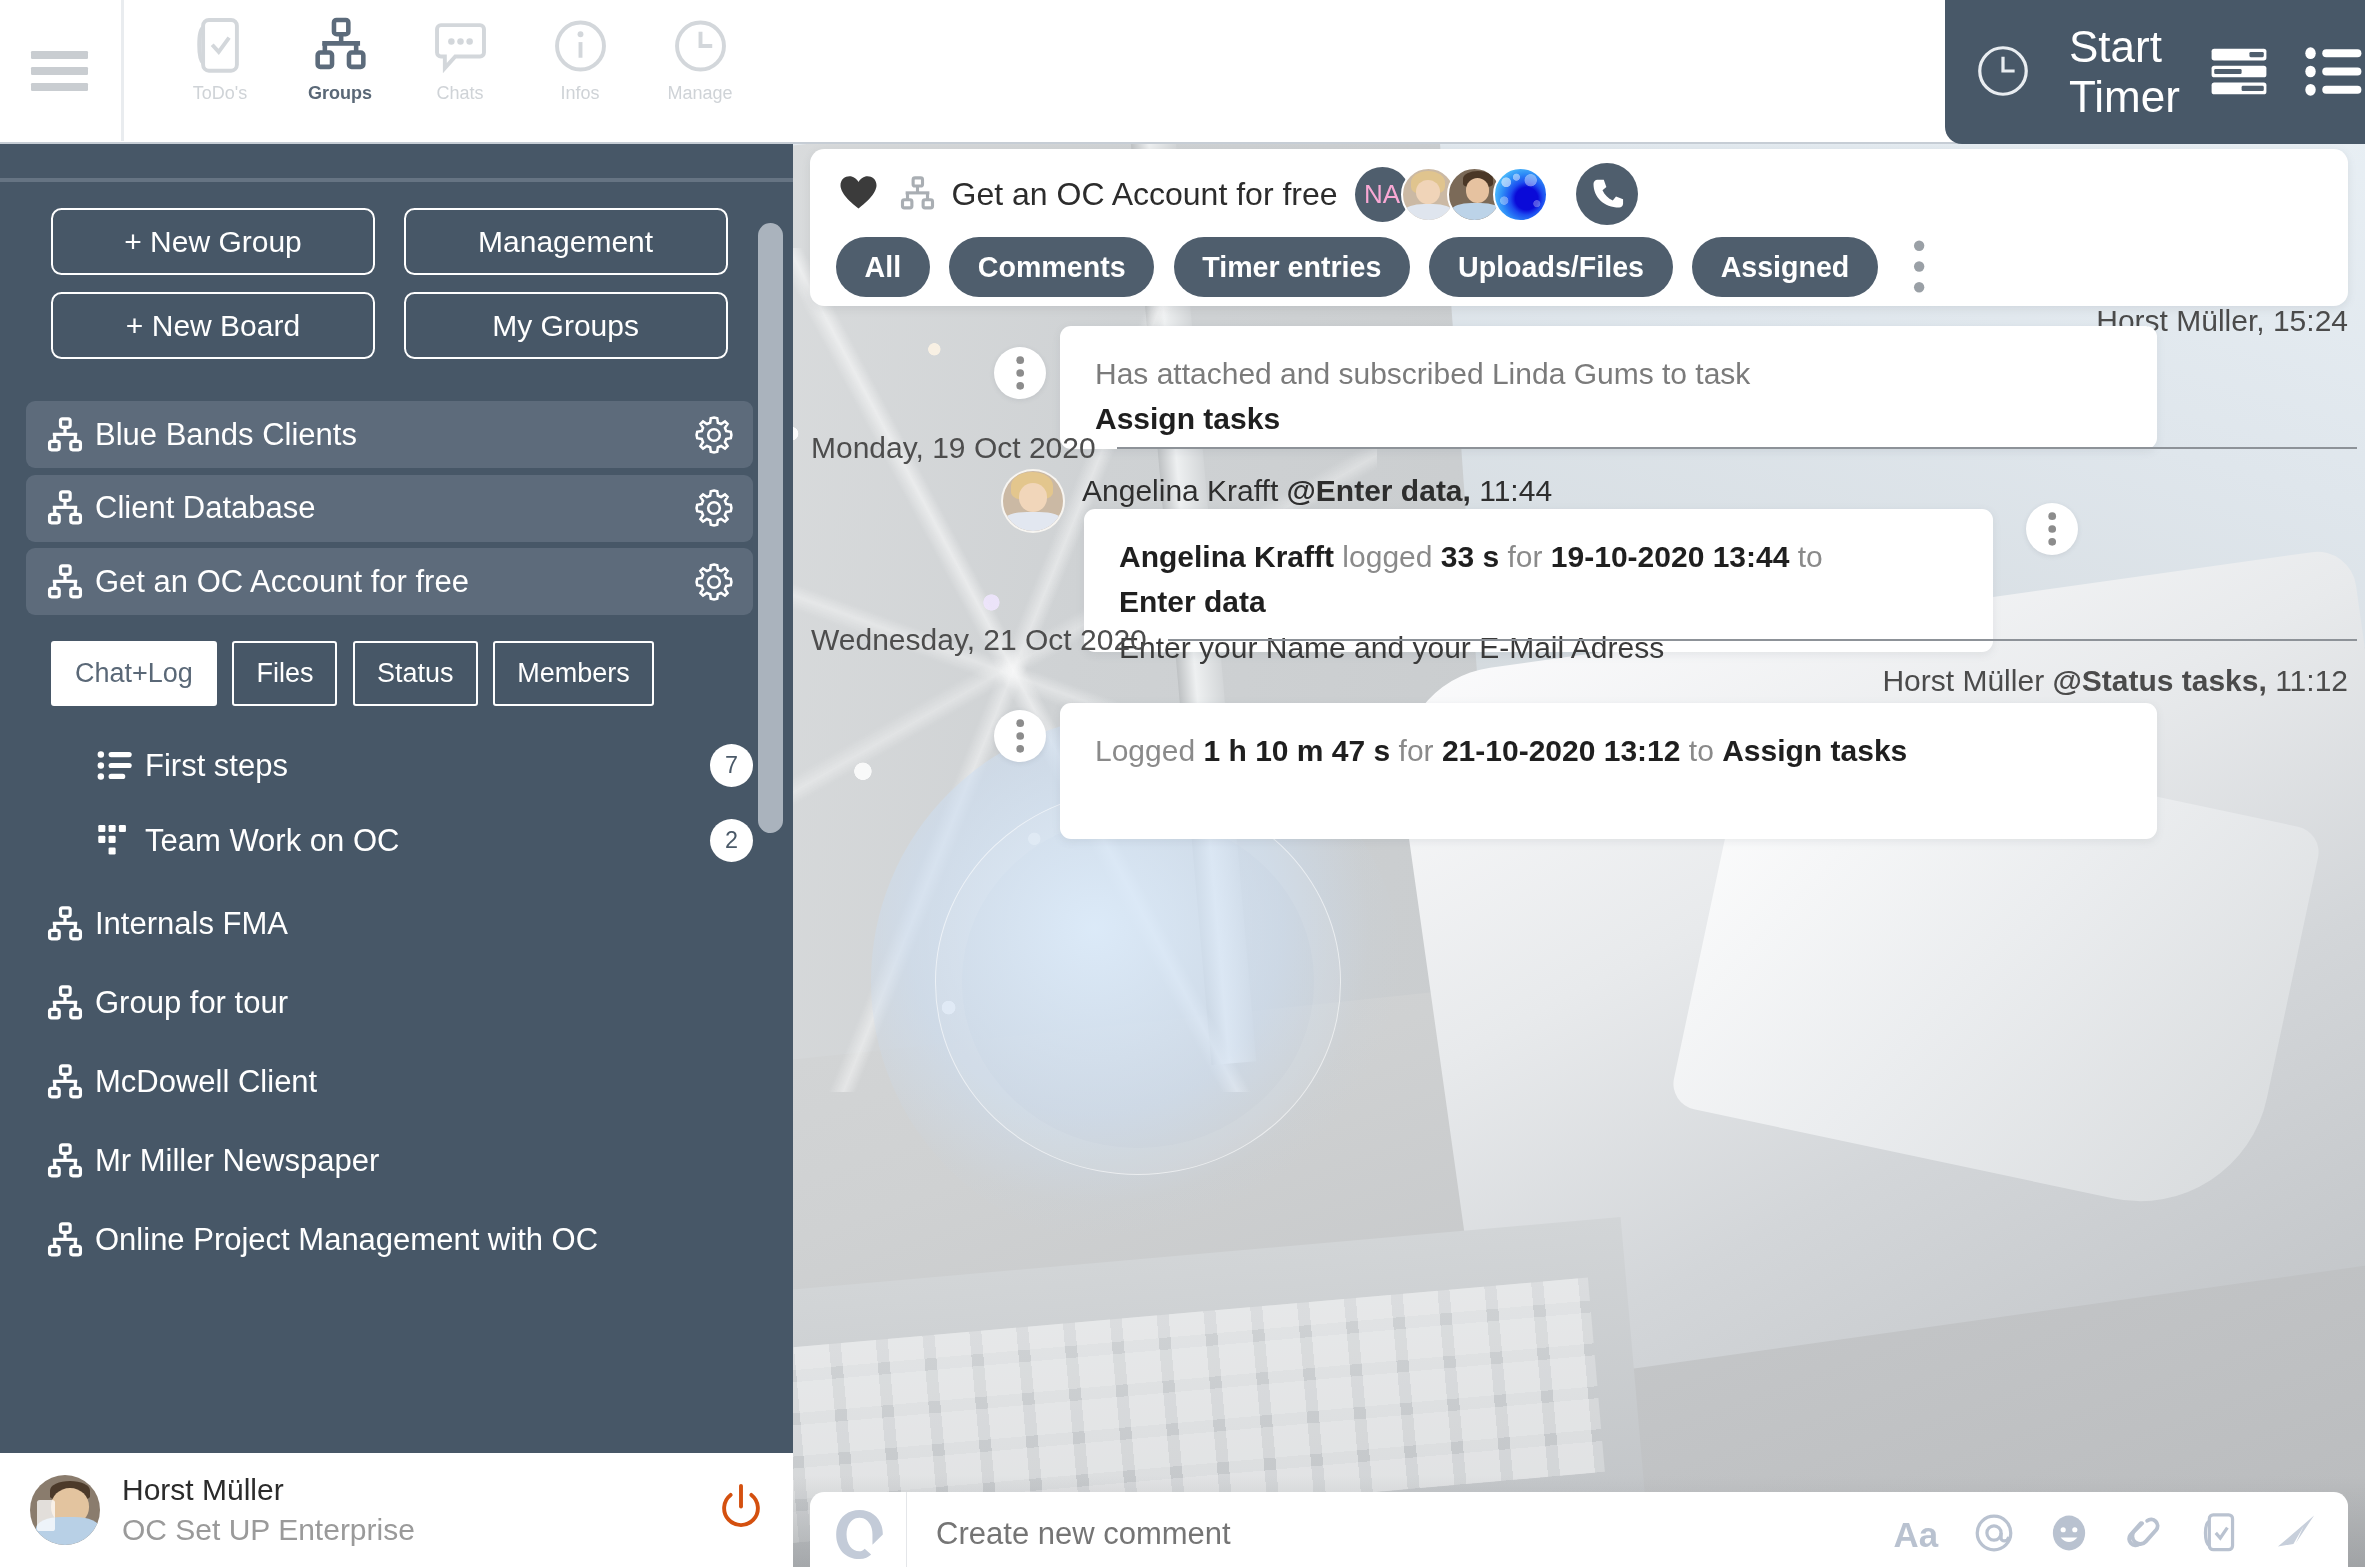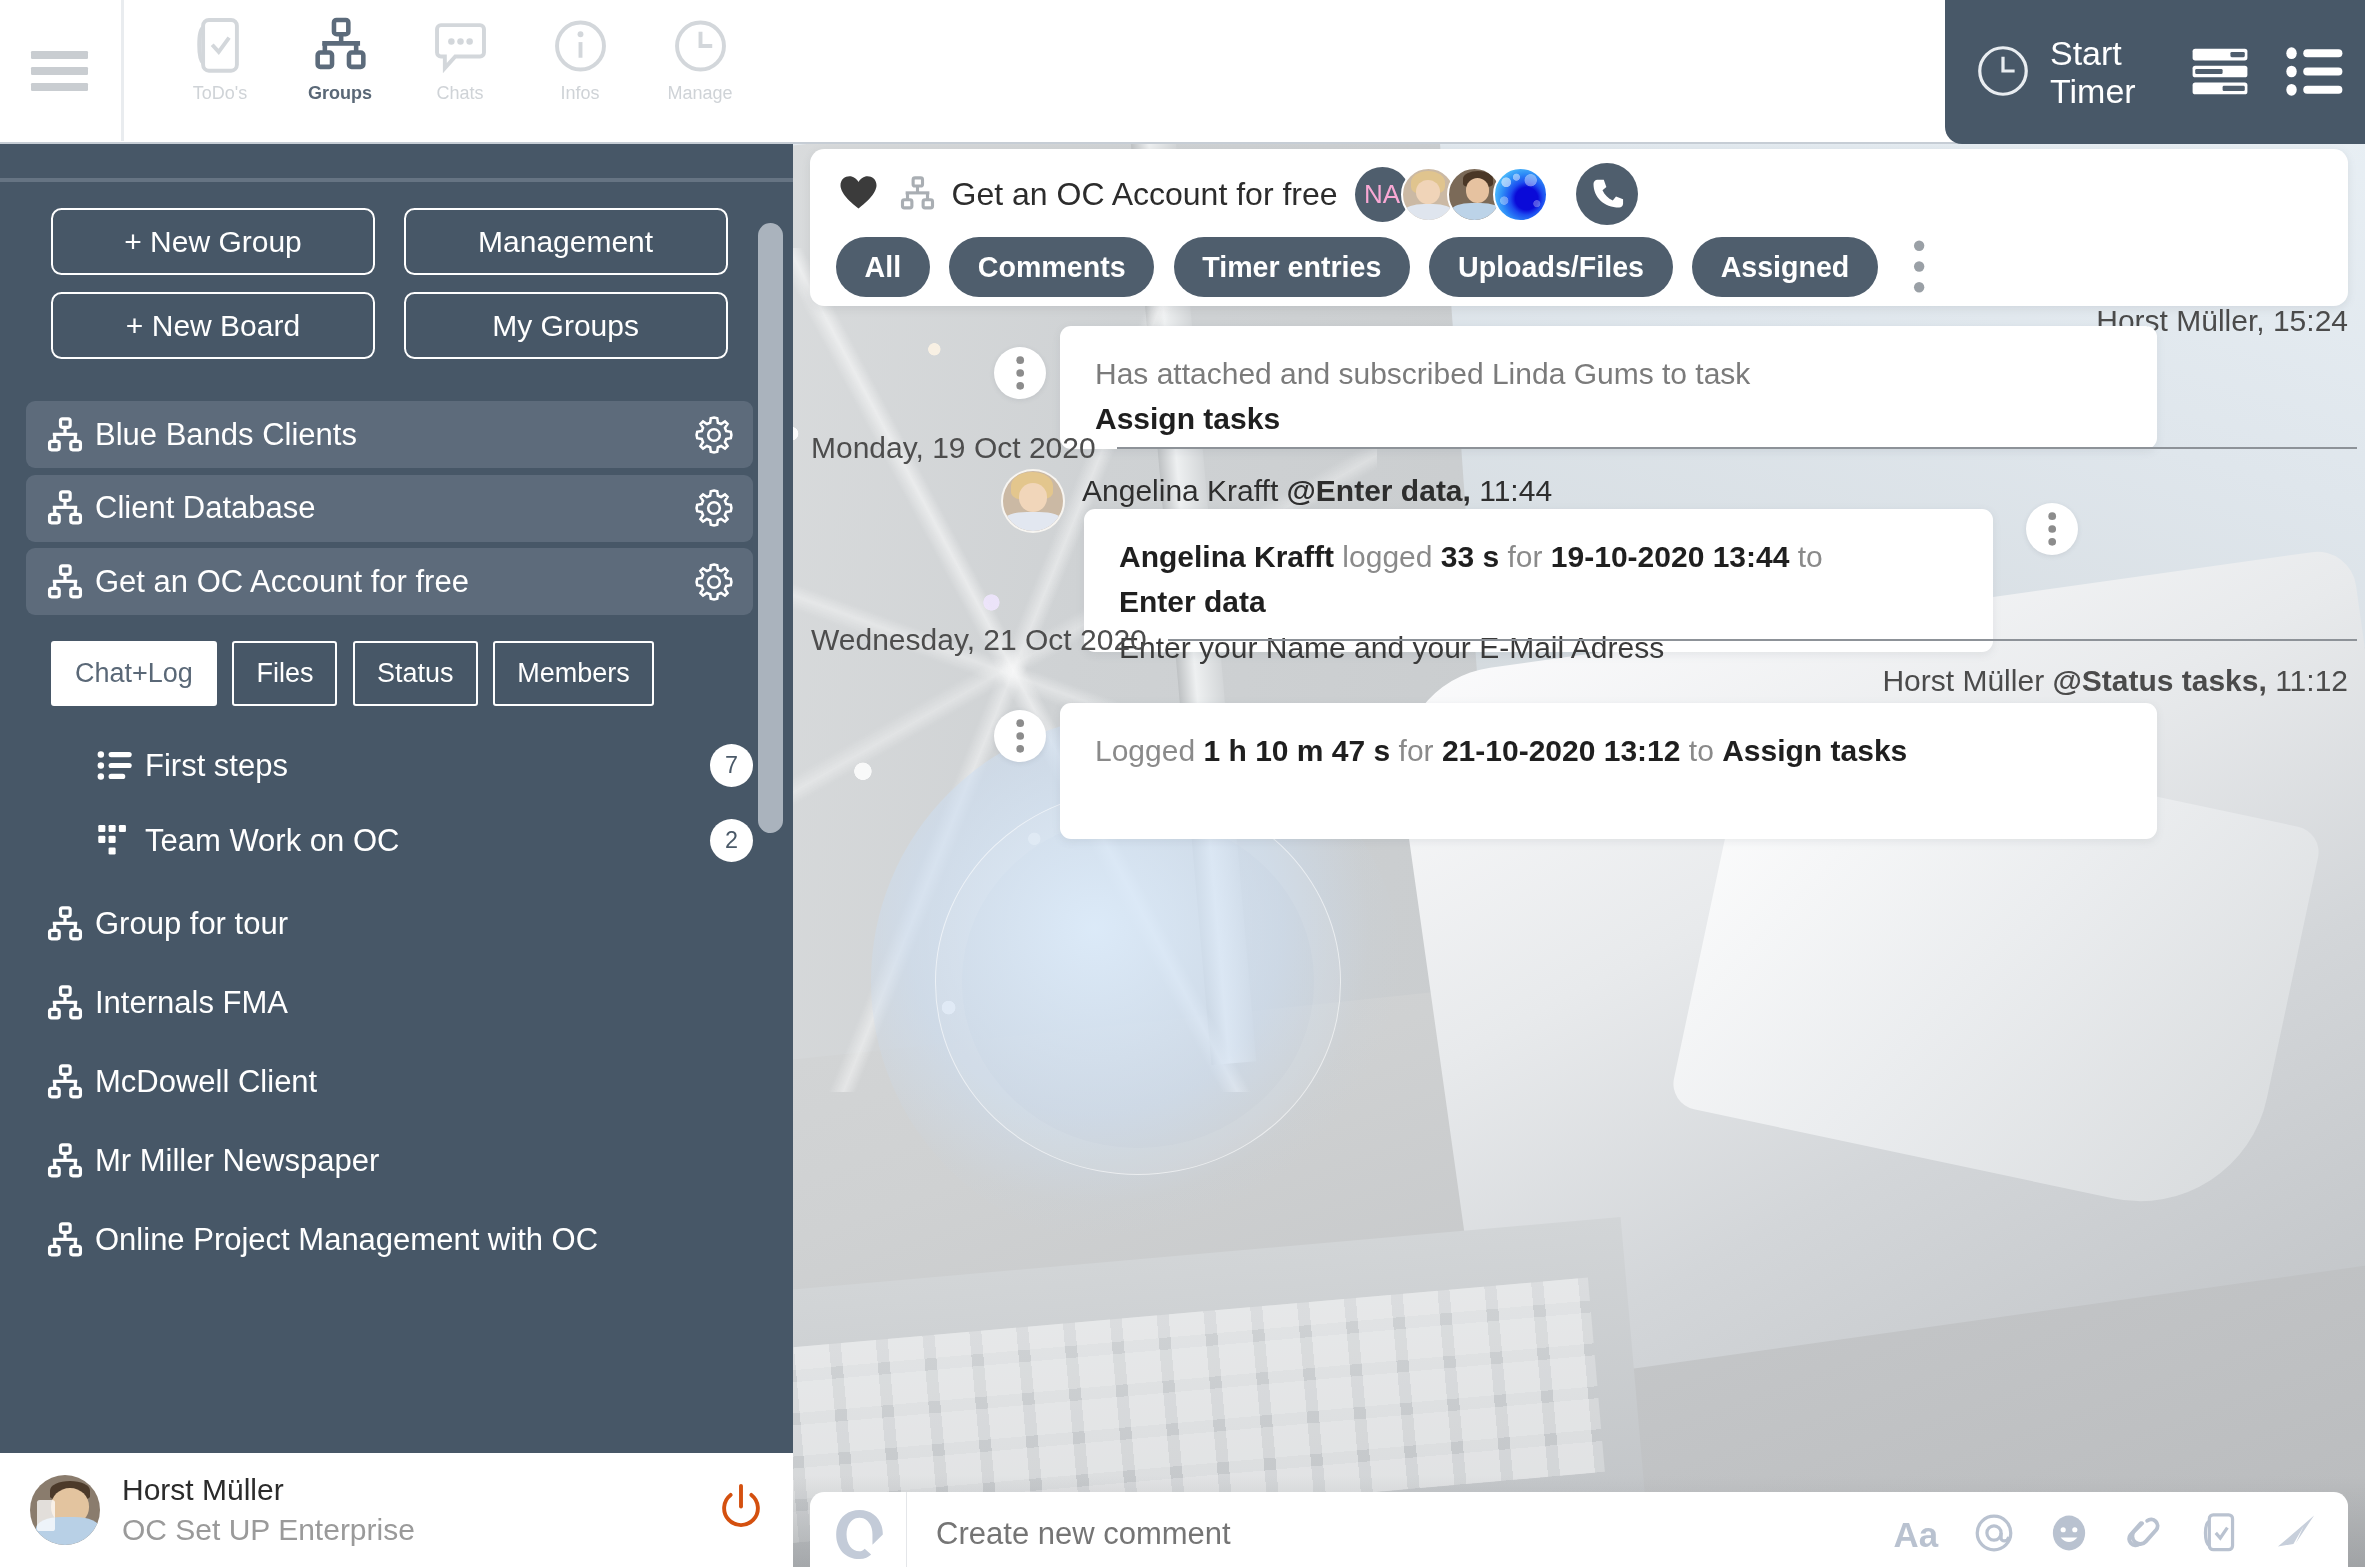--- a/index.html
+++ b/index.html
@@ -41,21 +41,21 @@
 
   
   .timerbox {
     position: absolute; right: 0; top: 0; width: 421px; height: 144px;
     background: #485868;
     border-bottom-left-radius: 17px;
     display: flex; align-items: center;
   }
   .timer-clock { margin-left: 27px; }
   .timer-label {
-    color: #ffffff; font-size: 34px; line-height: 1.13; margin-left: 16px;
+    color: #ffffff; font-size: 44px; line-height: 1.13; margin-left: 35px;
     width: 123px;
   }
   .timer-icons { display: flex; align-items: center; gap: 35px; margin-left: 17px; }
 
   
   .sidebar {
     position: absolute; left: 0; top: 144px; width: 793px; height: 1423px;
     background: #475767;
     overflow: hidden;
   }
@@ -586,36 +586,36 @@
           <svg width="36" height="36" viewBox="0 0 56 56">
             <rect x="21" y="3" width="15" height="13" rx="3" fill="none" stroke="#ffffff" stroke-width="5"></rect>
             <line x1="28" y1="16" x2="28" y2="27" stroke="#ffffff" stroke-width="5"></line>
             <line x1="9" y1="27" x2="47" y2="27" stroke="#ffffff" stroke-width="5"></line>
             <line x1="12" y1="27" x2="12" y2="37" stroke="#ffffff" stroke-width="5"></line>
             <line x1="44" y1="27" x2="44" y2="37" stroke="#ffffff" stroke-width="5"></line>
             <rect x="4" y="38" width="15" height="13" rx="3" fill="none" stroke="#ffffff" stroke-width="5"></rect>
             <rect x="37" y="38" width="15" height="13" rx="3" fill="none" stroke="#ffffff" stroke-width="5"></rect>
           </svg>
         </span>
-        <span class="glabel">Group for tour</span>
+        <span class="glabel">Internals FMA</span>
       </div>
 
       <div class="plain-row">
         <span class="gicon">
           <svg width="36" height="36" viewBox="0 0 56 56">
             <rect x="21" y="3" width="15" height="13" rx="3" fill="none" stroke="#ffffff" stroke-width="5"></rect>
             <line x1="28" y1="16" x2="28" y2="27" stroke="#ffffff" stroke-width="5"></line>
             <line x1="9" y1="27" x2="47" y2="27" stroke="#ffffff" stroke-width="5"></line>
             <line x1="12" y1="27" x2="12" y2="37" stroke="#ffffff" stroke-width="5"></line>
             <line x1="44" y1="27" x2="44" y2="37" stroke="#ffffff" stroke-width="5"></line>
             <rect x="4" y="38" width="15" height="13" rx="3" fill="none" stroke="#ffffff" stroke-width="5"></rect>
             <rect x="37" y="38" width="15" height="13" rx="3" fill="none" stroke="#ffffff" stroke-width="5"></rect>
           </svg>
         </span>
-        <span class="glabel">Internals FMA</span>
+        <span class="glabel">Group for tour</span>
       </div>
 
       <div class="plain-row">
         <span class="gicon">
           <svg width="36" height="36" viewBox="0 0 56 56">
             <rect x="21" y="3" width="15" height="13" rx="3" fill="none" stroke="#ffffff" stroke-width="5"></rect>
             <line x1="28" y1="16" x2="28" y2="27" stroke="#ffffff" stroke-width="5"></line>
             <line x1="9" y1="27" x2="47" y2="27" stroke="#ffffff" stroke-width="5"></line>
             <line x1="12" y1="27" x2="12" y2="37" stroke="#ffffff" stroke-width="5"></line>
             <line x1="44" y1="27" x2="44" y2="37" stroke="#ffffff" stroke-width="5"></line>

